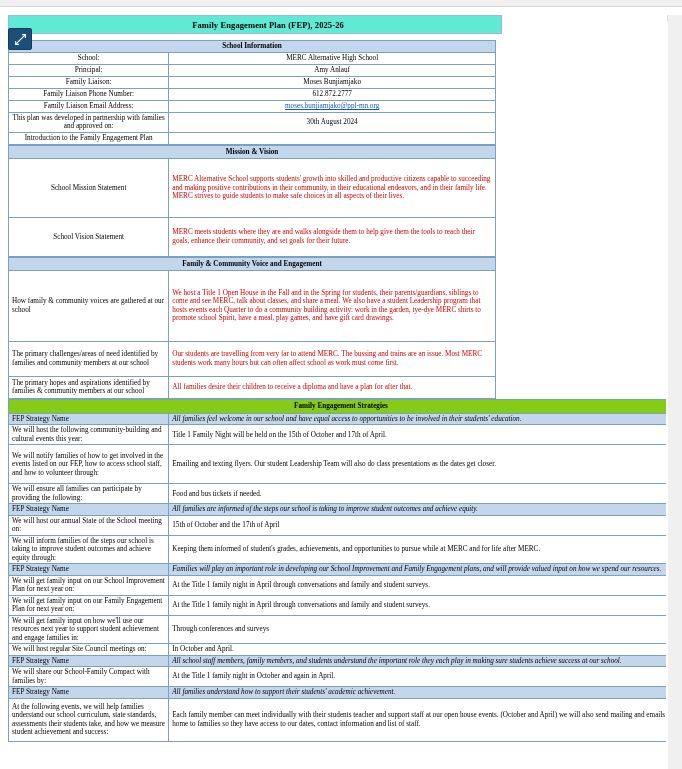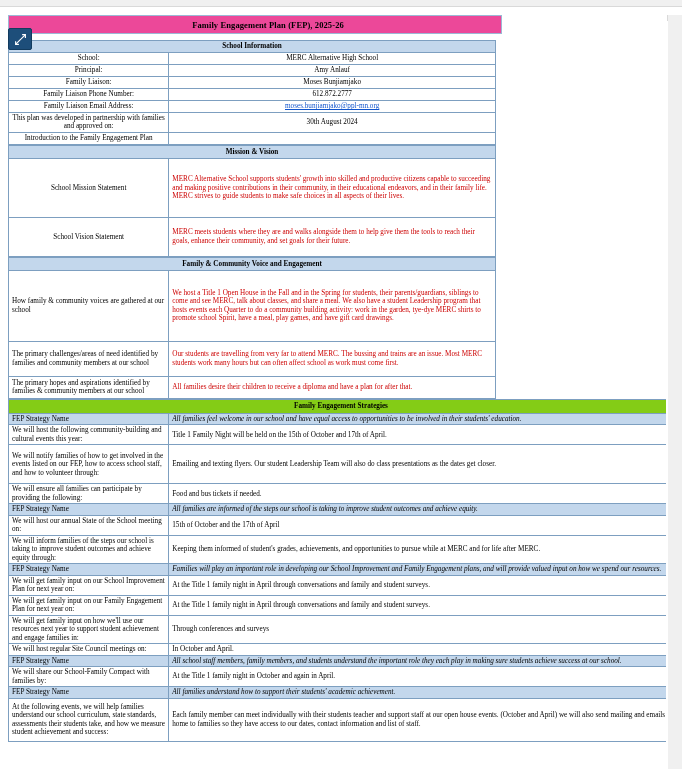--- a/index.html
+++ b/index.html
@@ -38,21 +38,21 @@
     border-radius: 2px;
     display: flex;
     align-items: center;
     justify-content: center;
     z-index: 5;
   }
   .expand-btn svg { display: block; }
 
   .title-bar {
     margin: 8px 180px 6px 8px;
-    background: #ec4899;
+    background: #5eead4;
     border: 1px solid #9cb8d4;
     height: 17px;
     display: flex;
     align-items: center;
     justify-content: center;
   }
   .title-bar span {
     font-weight: bold;
     font-size: 8.5px;
     letter-spacing: 0.1px;

